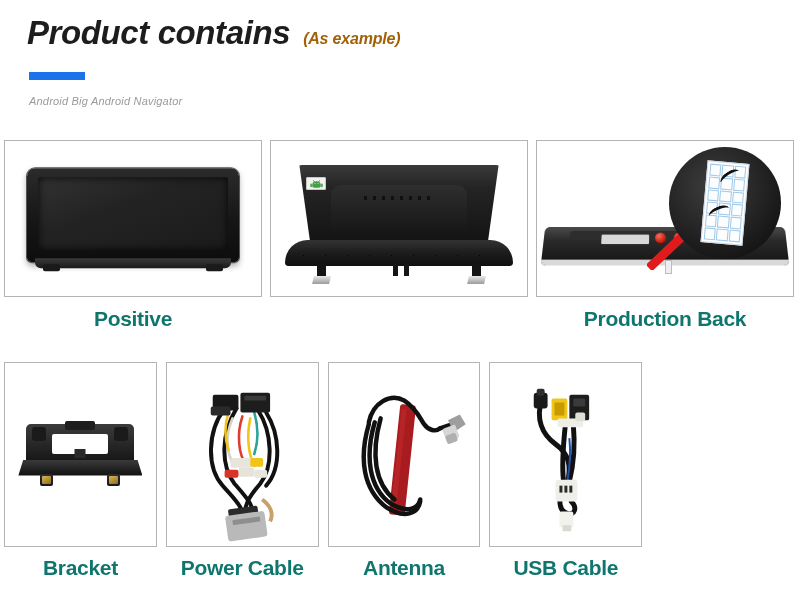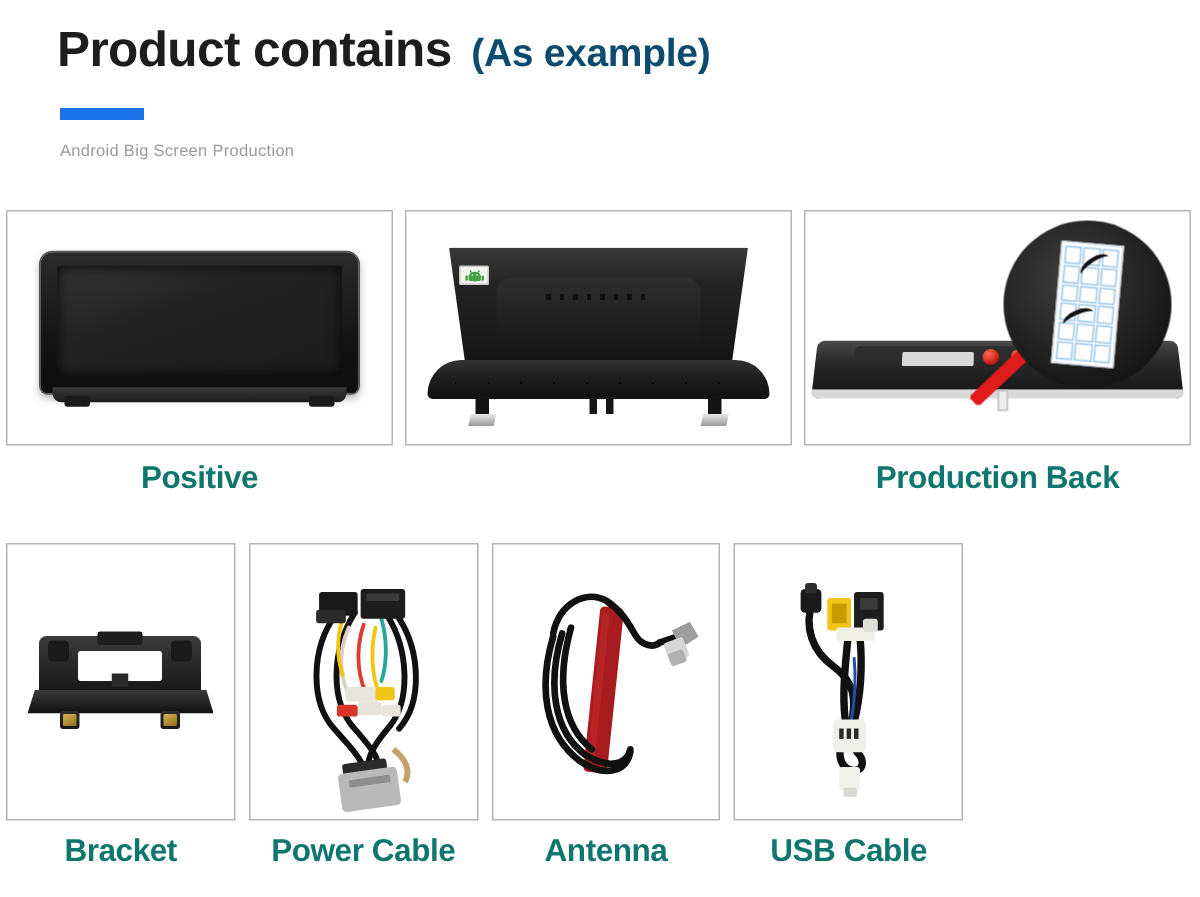--- a/index.html
+++ b/index.html
@@ -5,28 +5,28 @@
   * { box-sizing: border-box; margin: 0; padding: 0; }
   html, body {
     width: 800px; height: 598px;
     background: #ffffff;
     font-family: "Liberation Sans", sans-serif;
     overflow: hidden;
   }
   .page { position: relative; width: 800px; height: 598px; background: #fff; }
 
   
-  .header { position: absolute; left: 16px; top: 0; width: 680px; height: 130px; }
+  .header { position: absolute; left: 5px; top: 0; width: 680px; height: 130px; font-style: italic; }
   .title-row { position: absolute; left: 22px; top: 16px; display: flex; align-items: baseline; }
   .title-main {
     font-size: 33px; font-weight: 700; color: #1d1d1d;
     letter-spacing: -0.4px; line-height: 1;
   }
   .title-sub {
-    font-size: 26px; font-weight: 700; color: #0c4a6e;
+    font-size: 16px; font-weight: 700; color: #a16207;
     margin-left: 13px; letter-spacing: -0.2px;
   }
   .accent-bar {
     position: absolute; left: 24px; top: 72px;
     width: 56px; height: 8px; background: #1a73e8;
   }
   .subtitle {
     position: absolute; left: 24px; top: 95px;
     font-size: 11px; color: #9a9a9a; letter-spacing: 0.2px;
   }
@@ -222,21 +222,21 @@
 <body>
 
 <div class="page">
 
   <div class="header">
     <div class="title-row">
       <span class="title-main">Product contains</span>
       <span class="title-sub">(As example)</span>
     </div>
     <div class="accent-bar"></div>
-    <div class="subtitle">Android  Big Screen Production</div>
+    <div class="subtitle">Android  Big Android Navigator</div>
   </div>
 
   <div class="row row-top">
 
     <div class="cell">
       <div class="frame">
         <div class="stage">
           <div class="mon-body">
             <div class="mon-screen"></div>
             <div class="mon-chin"></div>

